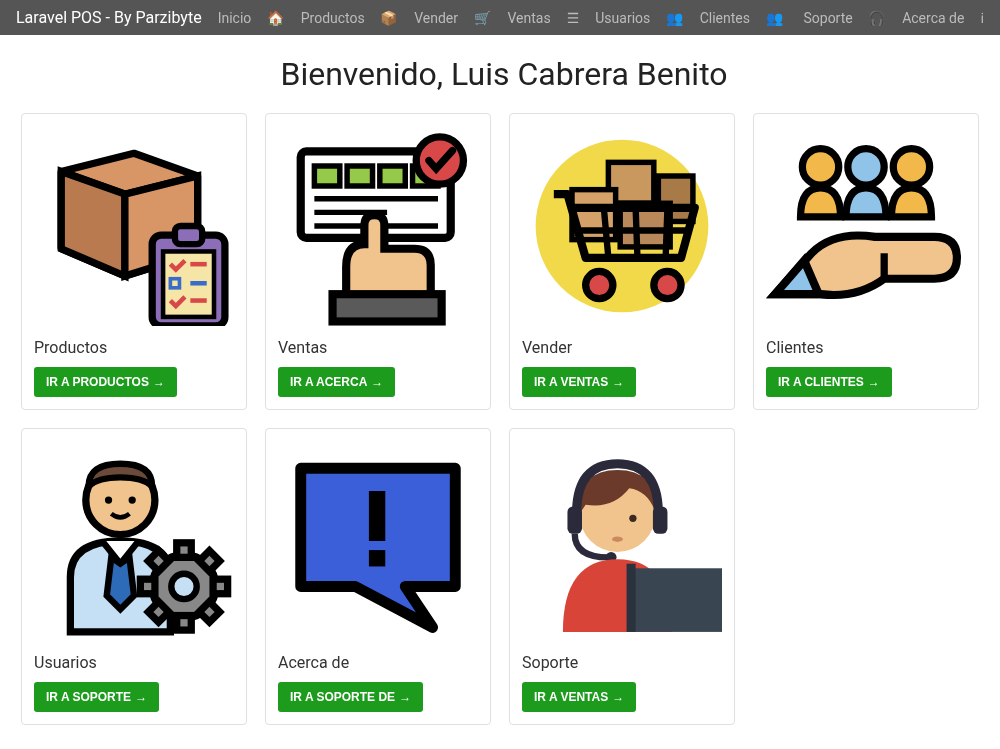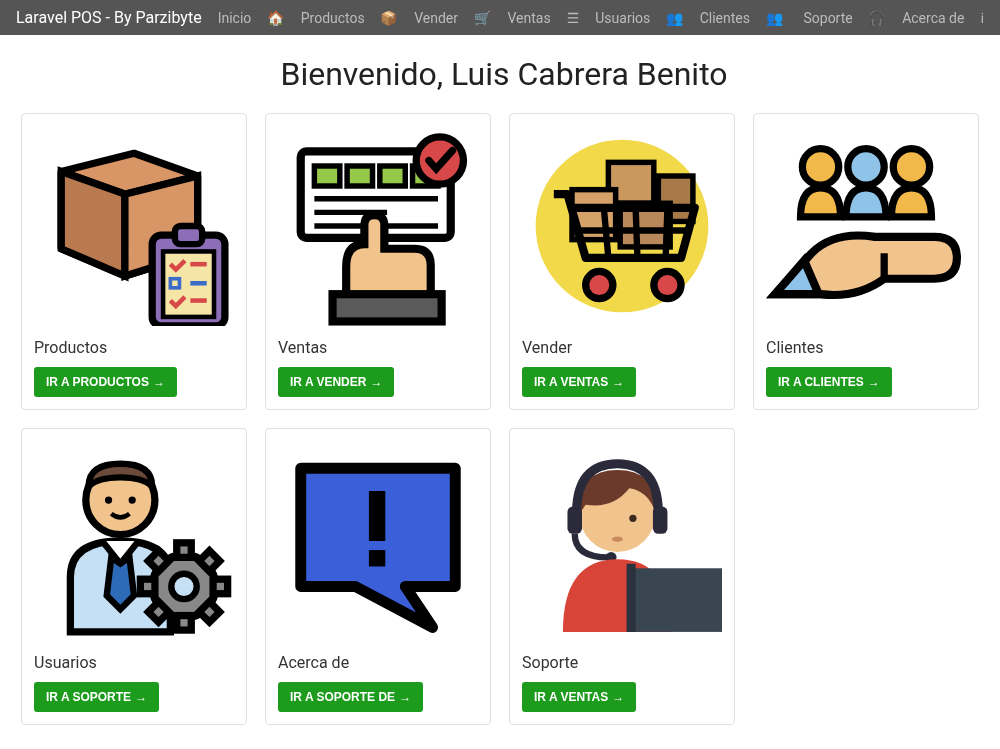--- a/index.html
+++ b/index.html
@@ -137,21 +137,21 @@
 
           <circle cx="178" cy="28" r="26" fill="#d84848" stroke="#000" stroke-width="8"></circle>
           <path d="M166 28 l8 9 l18 -20" fill="none" stroke="#000" stroke-width="8" stroke-linecap="round"></path>
 
           <path d="M75 200 L75 145 Q75 120 95 120 L95 100 Q95 88 106 88 Q117 88 117 100 L117 125 L150 125 Q168 125 168 143 L168 200 Z" fill="#f2c48d" stroke="#000" stroke-width="9"></path>
           <rect x="60" y="175" width="120" height="30" fill="#5a5a5a" stroke="#000" stroke-width="9"></rect>
         </svg>
       </div>
       <div class="card-title">Ventas</div>
       <button class="btn">
-          <span>IR A VENDER</span> 
+          <span>IR A ACERCA</span> 
           <span>→</span>
         </button>
     </div>
 
     <div class="card">
       <div class="card-img">
         <svg viewBox="0 0 220 200">
           <circle cx="110" cy="100" r="95" fill="#f2d94a"></circle>
 
           <rect x="95" y="30" width="50" height="45" fill="#c9985e" stroke="#000" stroke-width="6"></rect>

